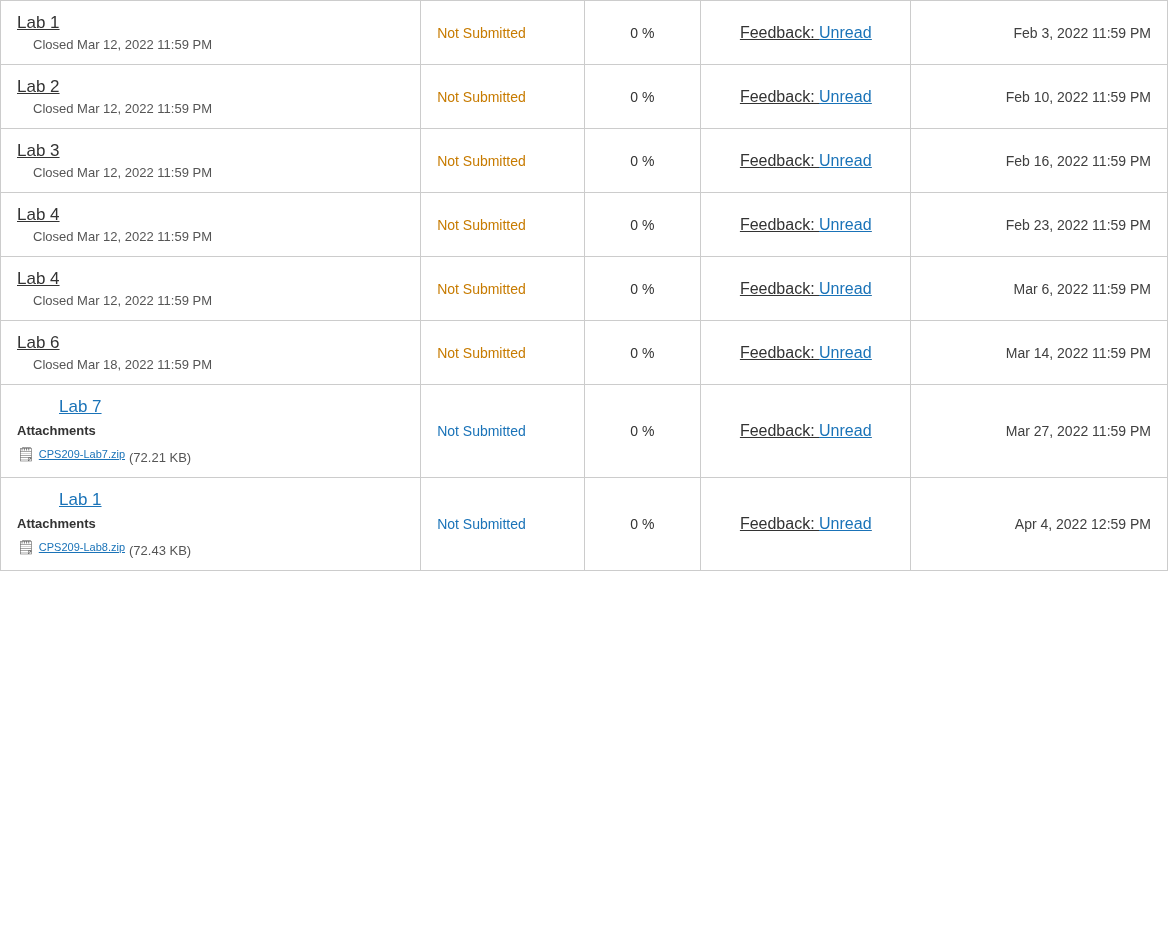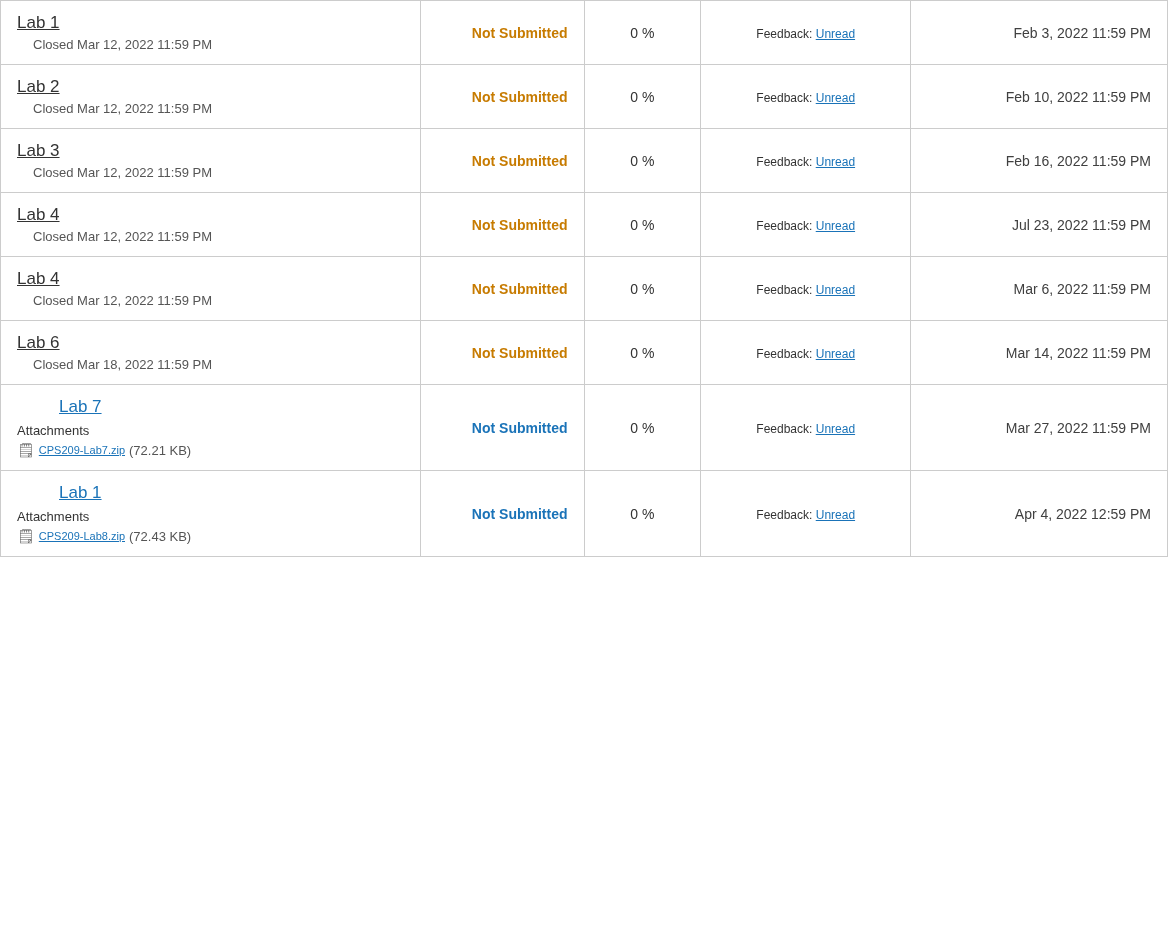--- a/index.html
+++ b/index.html
@@ -31,23 +31,22 @@
       padding: 12px 16px;
       vertical-align: top;
     }
 
     .col-name {
       width: 36%;
     }
 
     .col-status {
       width: 14%;
-      text-align: right;
-      vertical-align: middle;
-      font-weight: bold;
+      text-align: left;
+      vertical-align: middle;
     }
 
     .col-grade {
       width: 10%;
       text-align: center;
       vertical-align: middle;
     }
 
     .col-feedback {
       width: 18%;
@@ -89,36 +88,37 @@
     .status-text.link {
       color: #1a73b8;
     }
 
     .grade-text {
       font-size: 14px;
       color: #333;
     }
 
     .feedback-text {
-      font-size: 12px;
-      color: #333;
+      font-size: 16px;
+      color: #333;
+      text-decoration: underline;
     }
 
     .feedback-link {
       color: #1a73b8;
       cursor: pointer;
     }
 
     .due-date {
       font-size: 14px;
       color: #404040;
     }
 
     .attachments-label {
-      font-weight: normal;
+      font-weight: bold;
       font-size: 13px;
       margin-top: 6px;
       display: block;
     }
 
     .attachment-item {
       display: flex;
       align-items: center;
       gap: 4px;
       margin-top: 4px;
@@ -132,20 +132,21 @@
     .attachment-link {
       color: #1a73b8;
       font-size: 11px;
       cursor: pointer;
       text-decoration: underline;
     }
 
     .attachment-size {
       font-size: 13px;
       color: #555;
+      margin-top: 8px;
     }
   </style>
 </head>
 <body>
 
 <table class="table-container">
   <tbody id="labs-tbody">
   <tr>
         <td class="col-name">
           <span class="lab-name">Lab 1</span>
@@ -177,21 +178,21 @@
         <td class="col-due"><span class="due-date">Feb 16, 2022 11:59 PM</span></td>
       </tr>
       <tr>
         <td class="col-name">
           <span class="lab-name">Lab 4</span>
           <div class="closed-date">Closed Mar 12, 2022 11:59 PM</div>
         </td>
         <td class="col-status"><span class="status-text">Not Submitted</span></td>
         <td class="col-grade"><span class="grade-text">0 %</span></td>
         <td class="col-feedback"><span class="feedback-text">Feedback: <a class="feedback-link" href="#">Unread</a></span></td>
-        <td class="col-due"><span class="due-date">Jul 23, 2022 11:59 PM</span></td>
+        <td class="col-due"><span class="due-date">Feb 23, 2022 11:59 PM</span></td>
       </tr>
       <tr>
         <td class="col-name">
           <span class="lab-name">Lab 4</span>
           <div class="closed-date">Closed Mar 12, 2022 11:59 PM</div>
         </td>
         <td class="col-status"><span class="status-text">Not Submitted</span></td>
         <td class="col-grade"><span class="grade-text">0 %</span></td>
         <td class="col-feedback"><span class="feedback-text">Feedback: <a class="feedback-link" href="#">Unread</a></span></td>
         <td class="col-due"><span class="due-date">Mar 6, 2022 11:59 PM</span></td>

